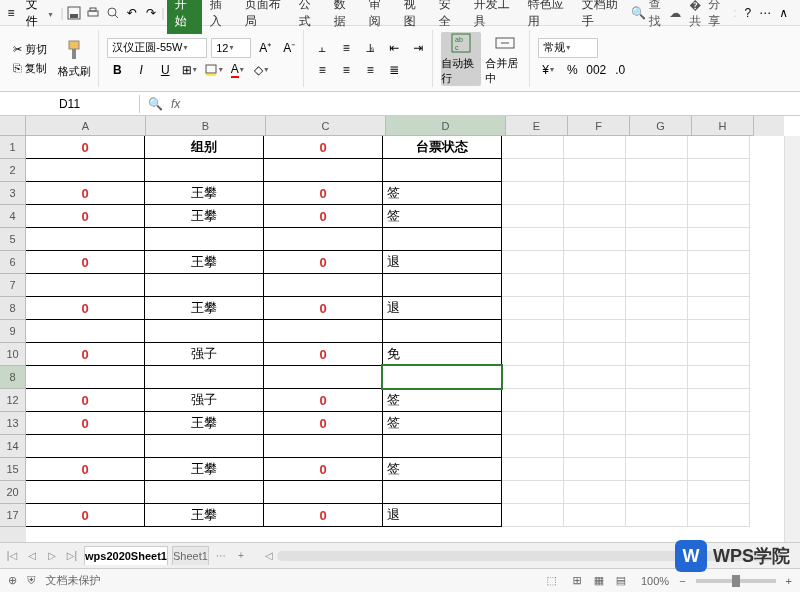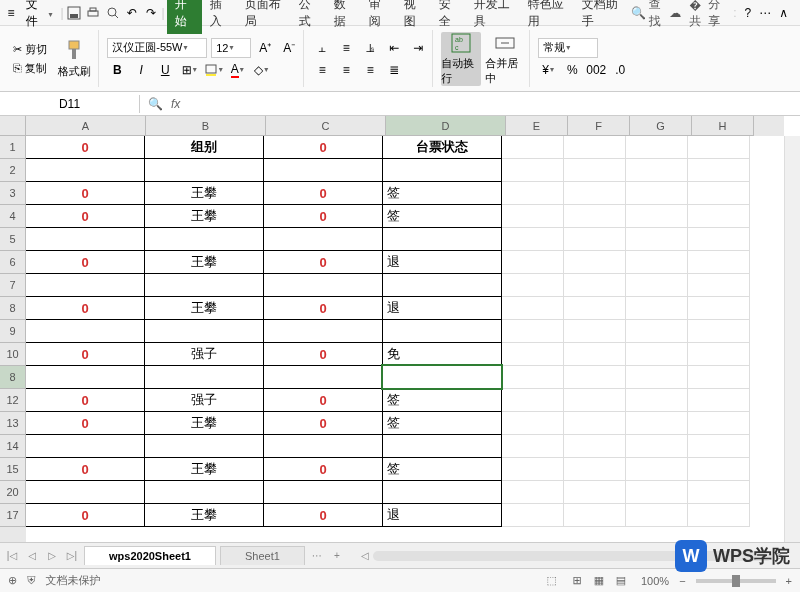--- a/index.html
+++ b/index.html
@@ -51,21 +51,21 @@
     .cell.bordered { border: 1px solid #000; margin: -1px 0 0 -1px; }
     .cell.center { justify-content: center; }
     .cell.red { color: #d32f2f; font-weight: bold; }
     .cell.bold { font-weight: bold; }
     .cell.selected { outline: 2px solid #2e7d32; outline-offset: -1px; z-index: 5; position: relative; background: #fff; }
     .vscroll { position: absolute; top: 20px; right: 0; width: 16px; bottom: 0; background: #f0f0f0; border-left: 1px solid #ddd; }
     
     
     .sheet-tabs { display: flex; align-items: center; height: 26px; background: #f0f0f0; border-top: 1px solid #ccc; padding: 0 4px; gap: 4px; }
     .nav-btn { width: 16px; height: 16px; display: flex; align-items: center; justify-content: center; cursor: pointer; color: #888; font-size: 10px; }
-    .sheet-tab { padding: 3px 24px; background: #fff; border: 1px solid #ccc; border-bottom: none; cursor: pointer; font-size: 11px; }
+    .sheet-tab { padding: 3px 0; background: #fff; border: 1px solid #ccc; border-bottom: none; cursor: pointer; font-size: 11px; }
     .sheet-tab.active { background: #fff; font-weight: bold; }
     .sheet-tab.inactive { background: #e8e8e8; color: #666; }
     .hscroll-area { flex: 1; display: flex; align-items: center; padding: 0 8px; }
     .hscroll-track { flex: 1; height: 10px; background: #e0e0e0; border-radius: 5px; position: relative; }
     
     
     .status-bar { display: flex; align-items: center; height: 24px; background: #f7f7f7; border-top: 1px solid #ccc; padding: 0 8px; gap: 10px; font-size: 11px; color: #666; }
     .status-spacer { flex: 1; }
     .view-btns { display: flex; gap: 2px; }
     .view-btn { width: 20px; height: 18px; display: flex; align-items: center; justify-content: center; cursor: pointer; }

